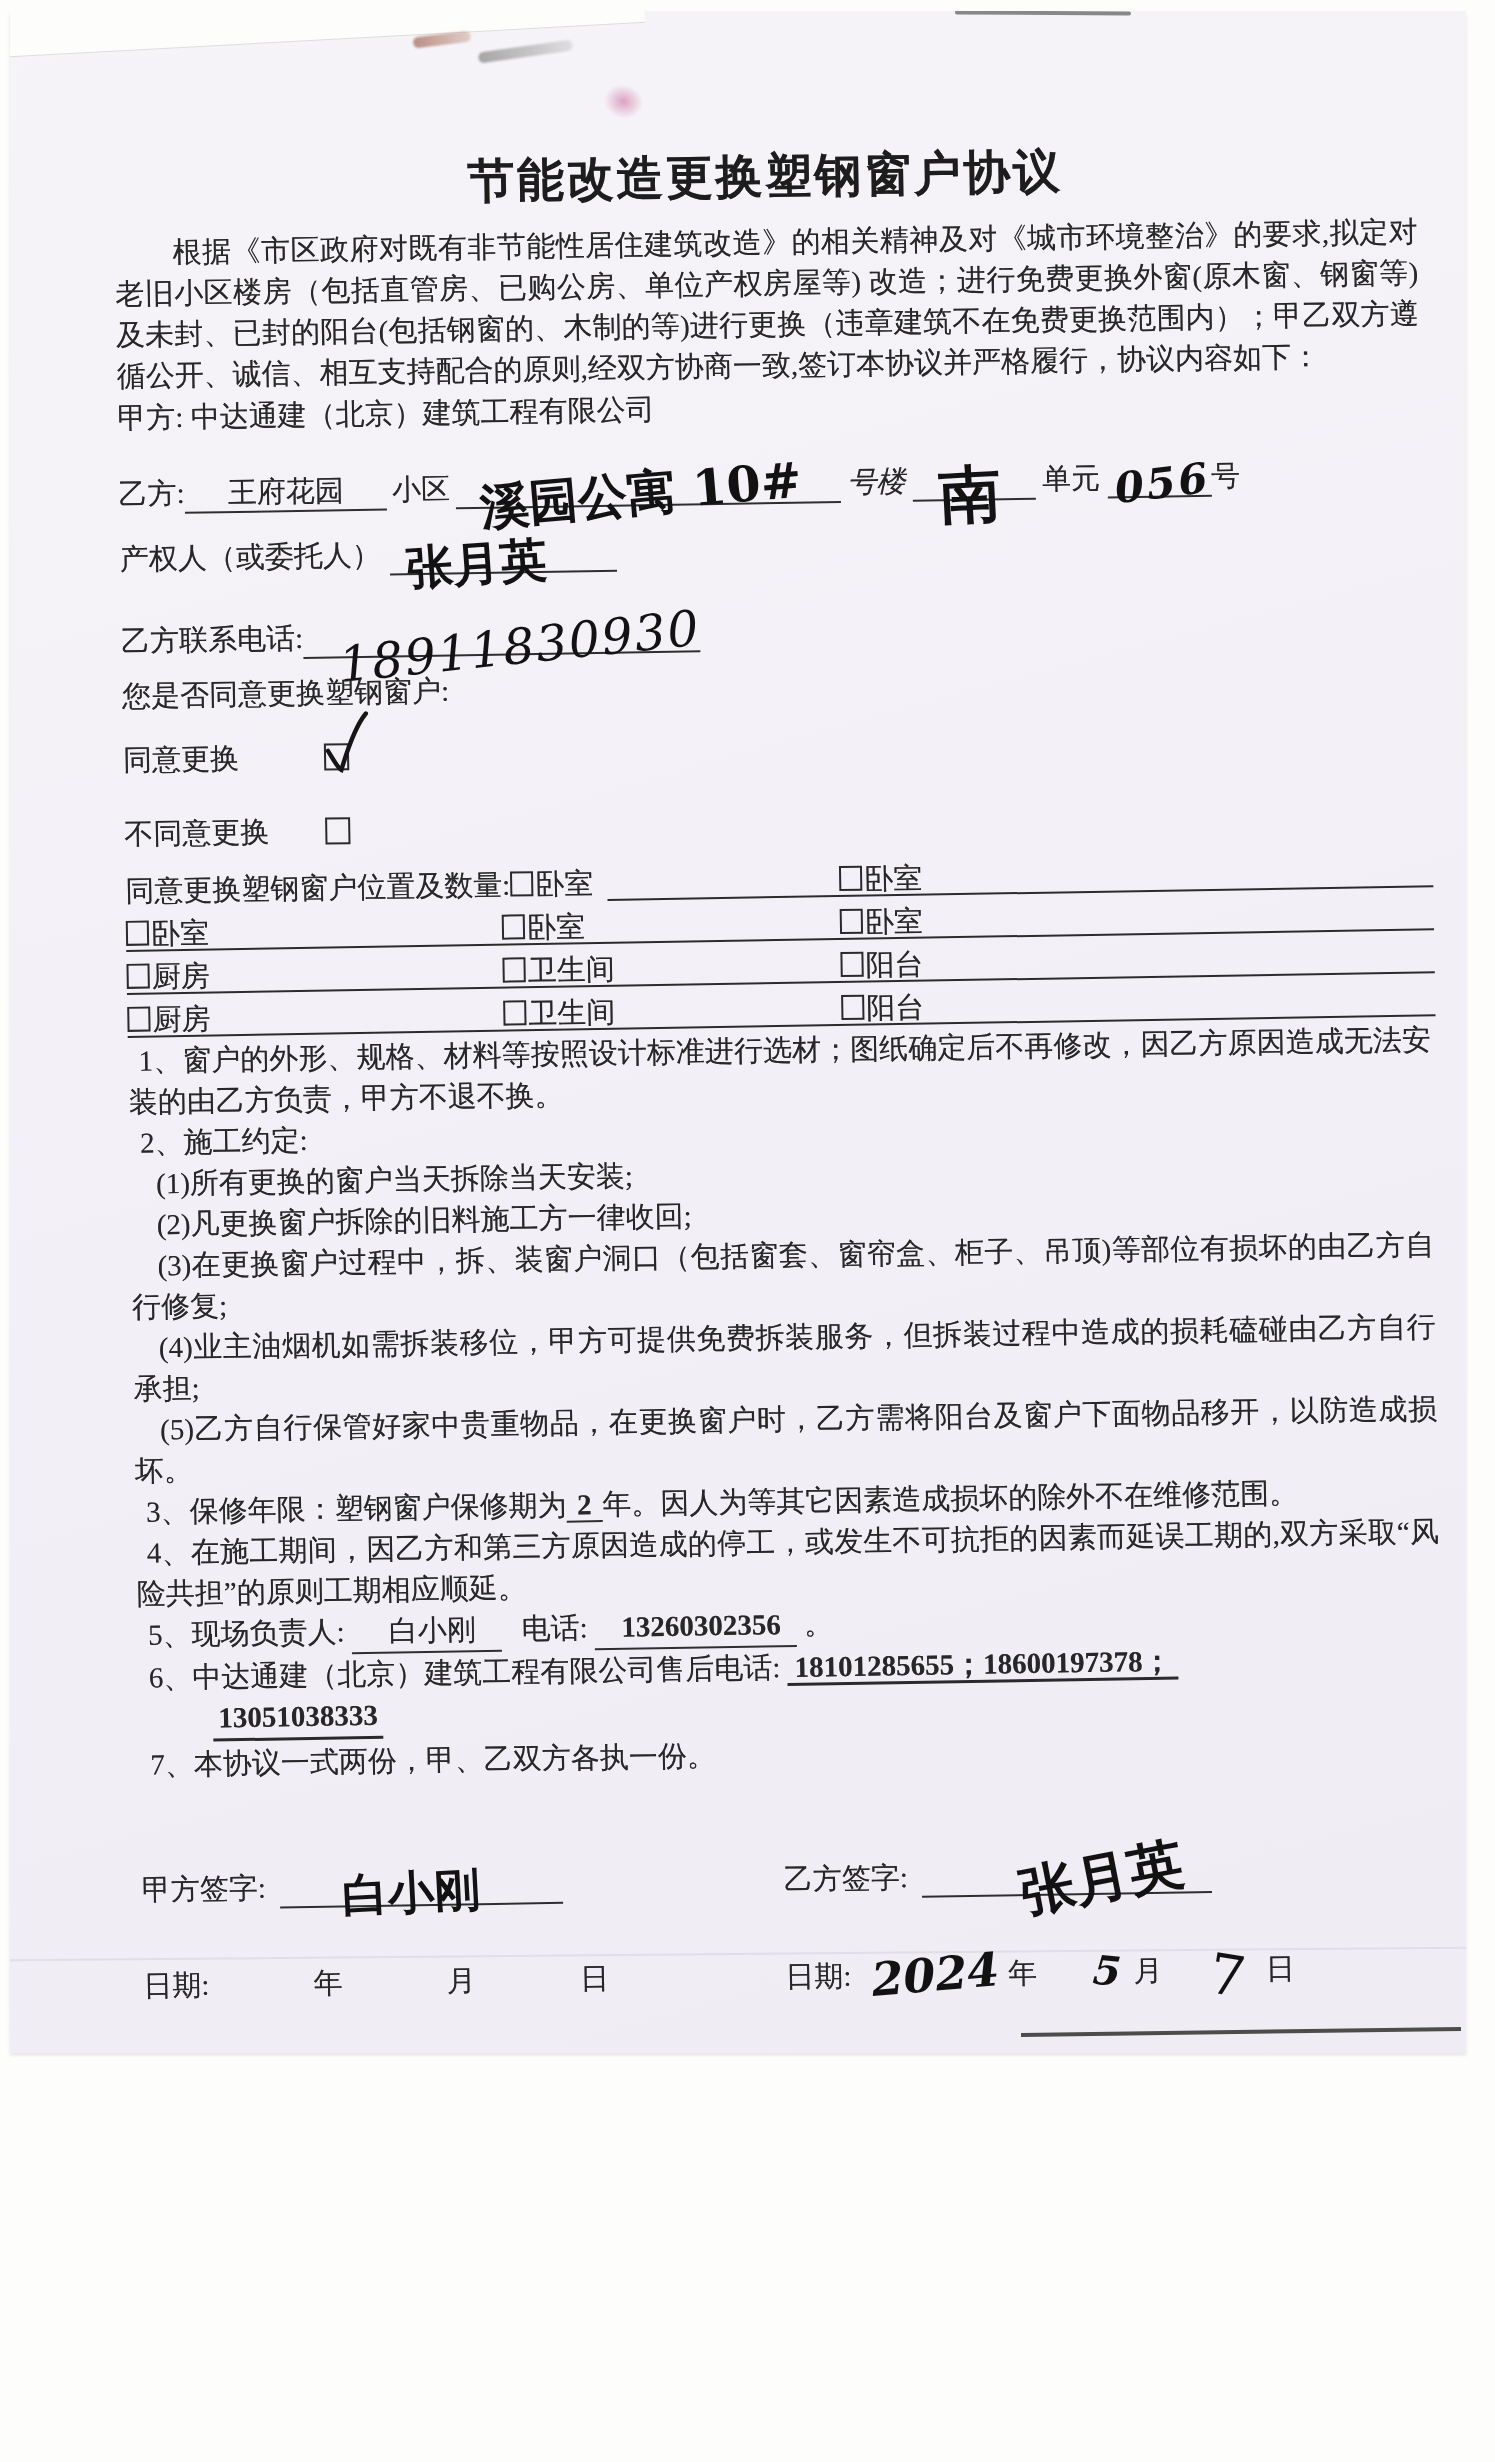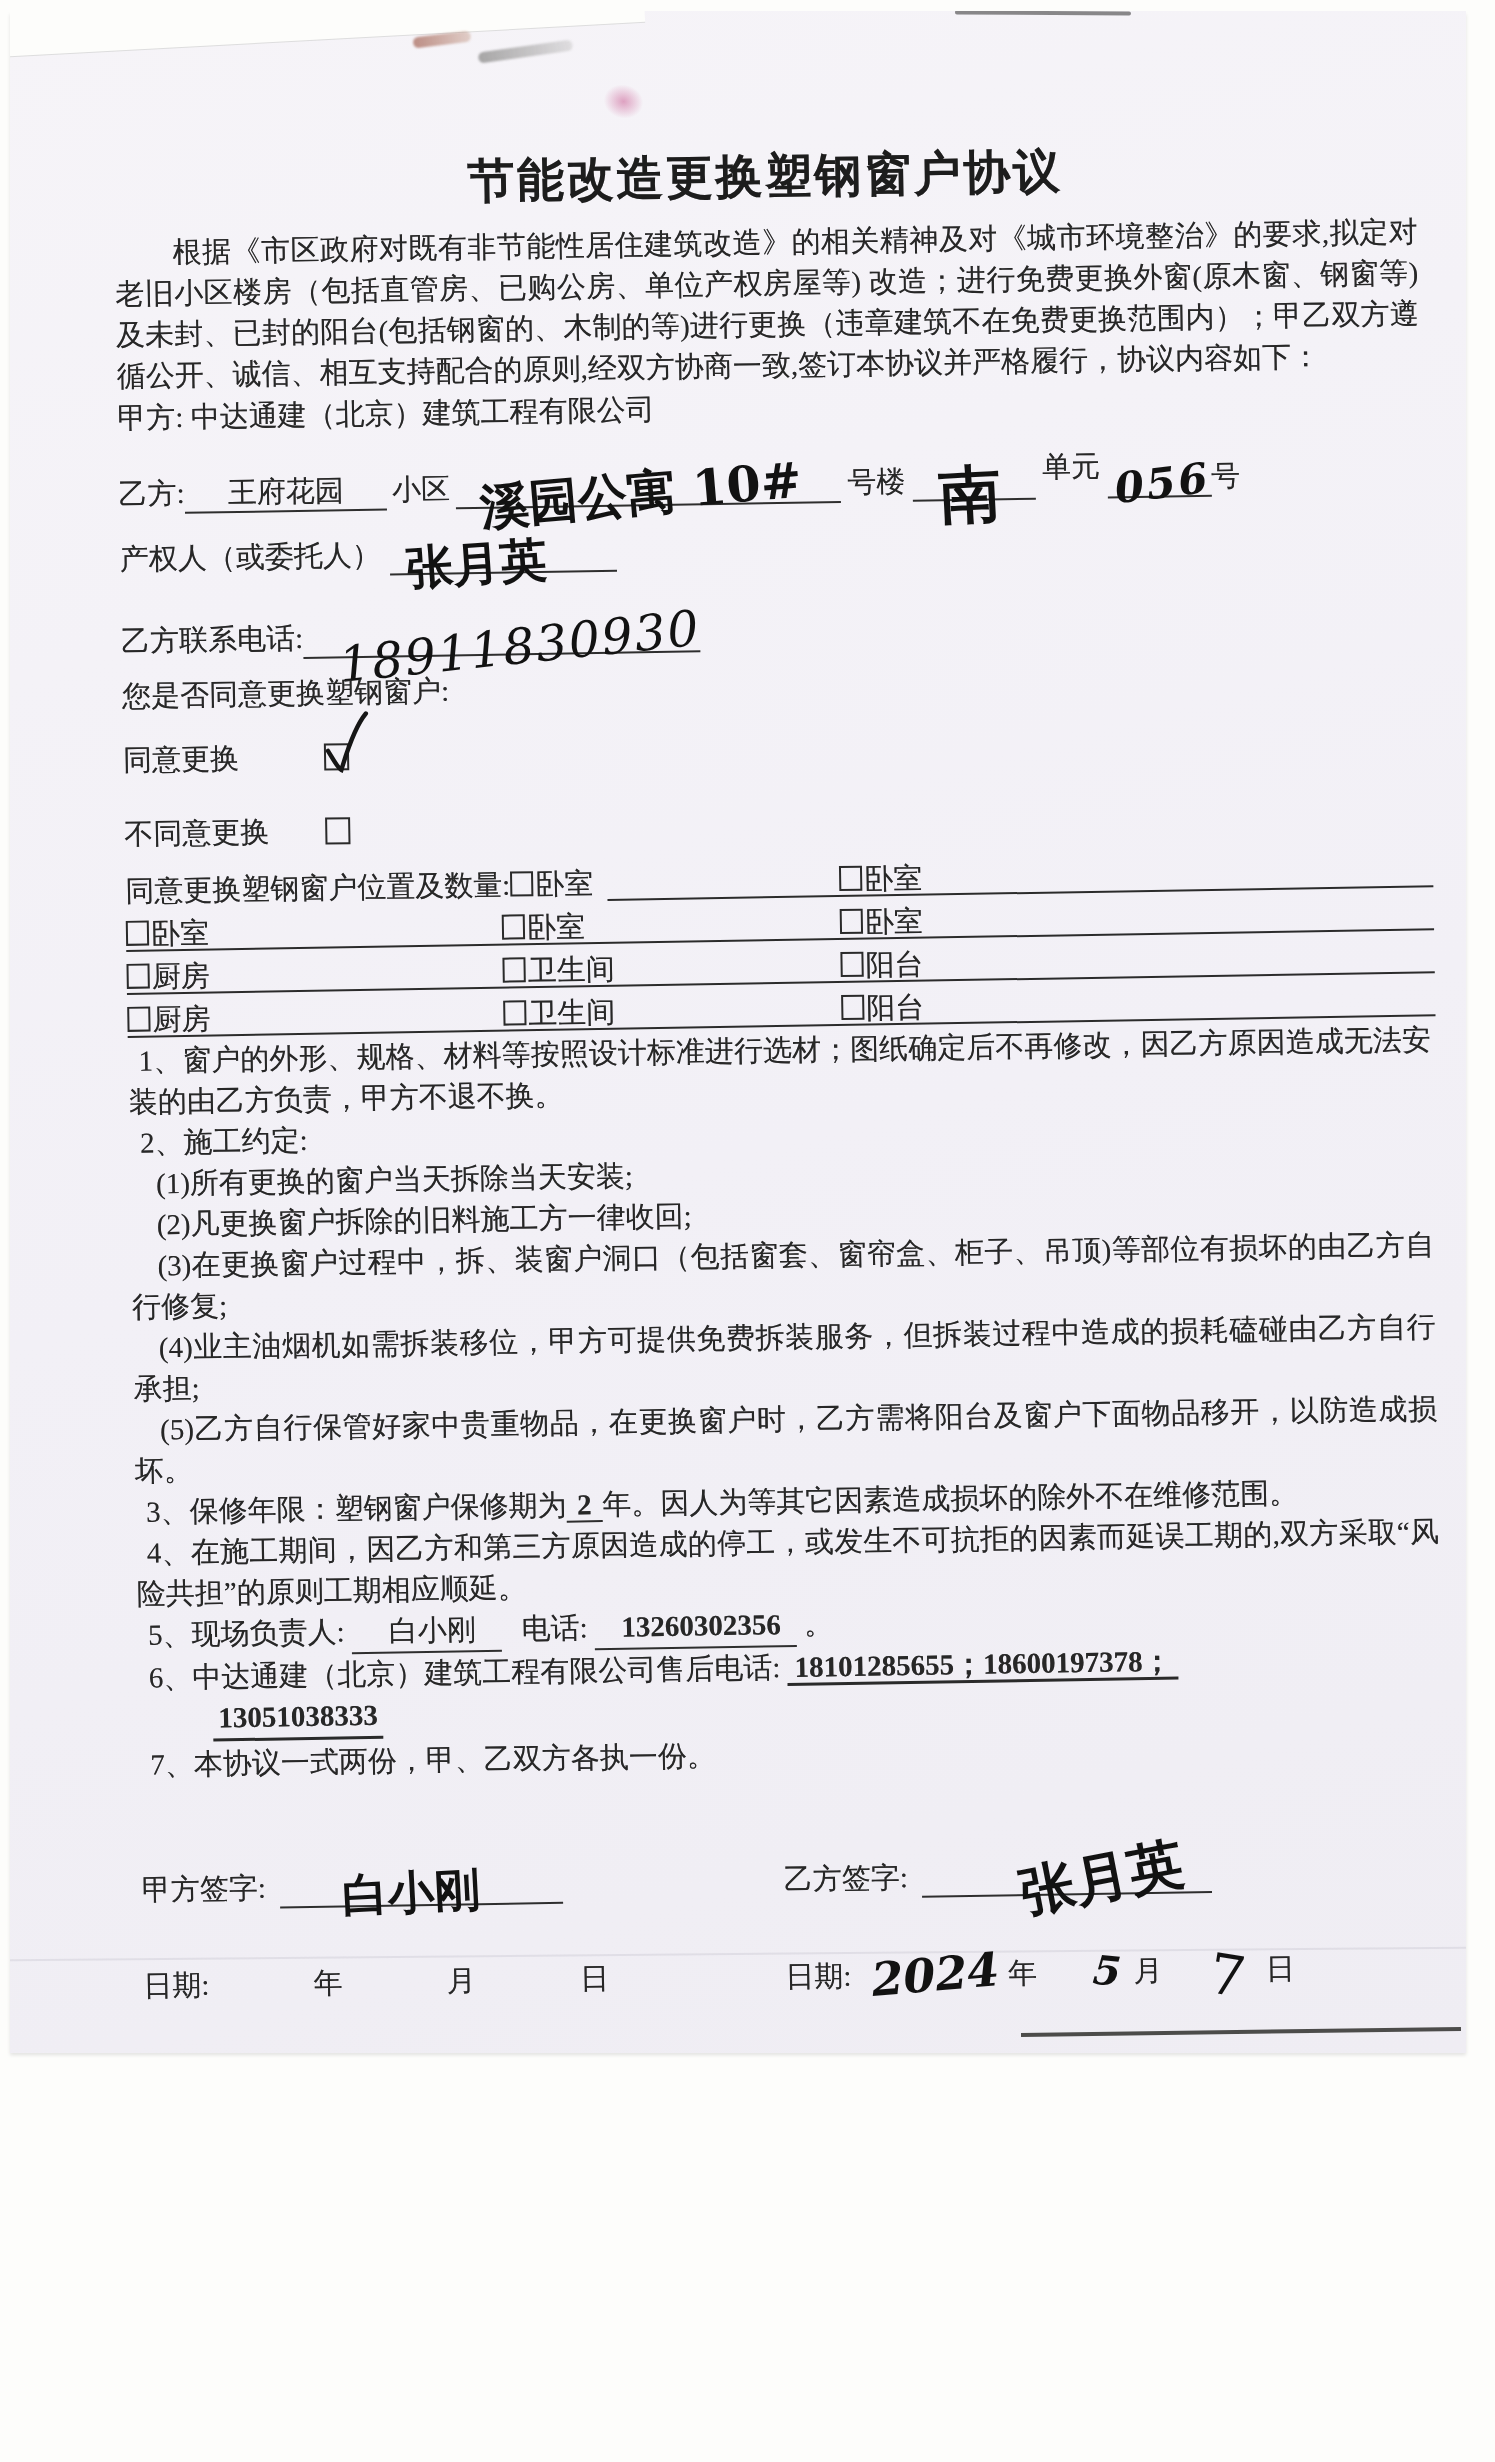--- a/index.html
+++ b/index.html
@@ -142,25 +142,25 @@
 
     <div class="row partyb">
       <span>乙方:</span>
       <span class="blank" style="width:202px;text-align:center;">
         <span>王府花园</span>
       </span>
       <span style="margin:0 5.3px;">小区</span>
       <span class="blank" style="width:385px;">
         <span class="hw hw-building">溪园公寓 10#</span>
       </span>
-      <span style="margin:0 7px;">号楼</span>
+      <span style="margin:0 7px;font-style:italic;">号楼</span>
       <span class="blank" style="width:123px;">
         <span class="hw hw-unit">南</span>
       </span>
-      <span style="margin:12px 7px;">单元</span>
+      <span style="margin:0 7px;">单元</span>
       <span class="blank" style="width:104px;">
         <span class="hw hw-room">056</span>
       </span>
       <span>号</span>
     </div>
 
     <div class="row owner-row">
       <span>产权人（或委托人）</span>
       <span class="blank" style="width:227px;margin-left:8.8px;">
         <span class="hw hw-owner">张月英</span>

